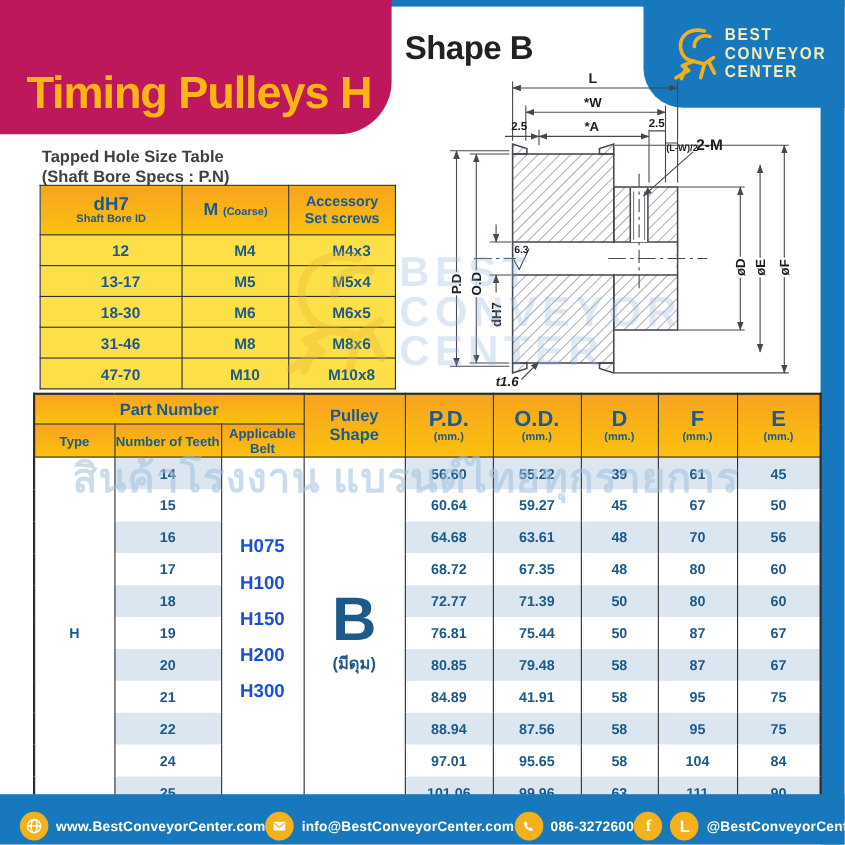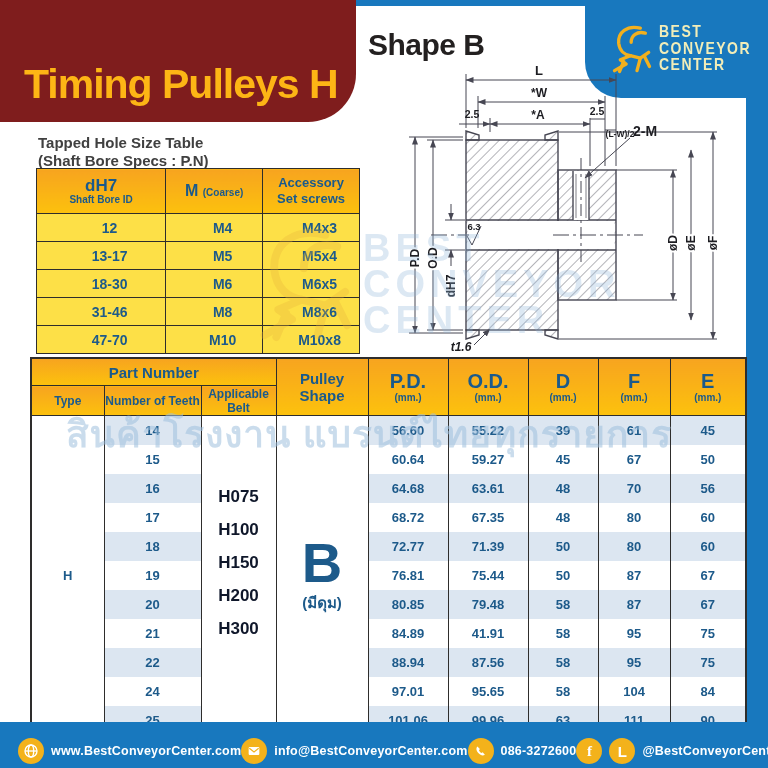--- a/index.html
+++ b/index.html
@@ -1,21 +1,21 @@
 <!DOCTYPE html>
 <html><head>
 <meta charset="utf-8">
 <style>
   html,body{margin:0;padding:0;}
   .page{position:relative;width:768px;height:768px;background:#ffffff;overflow:hidden;
         font-family:"Liberation Sans",sans-serif;font-weight:bold;-webkit-font-smoothing:antialiased;}
   
   .top-strip{position:absolute;left:0;top:0;width:768px;height:6px;background:#1878be;}
   .right-strip{position:absolute;right:0;top:0;width:22px;height:768px;background:#1878be;}
-  .title-banner{position:absolute;left:0;top:0;width:356px;height:122px;background:#7f1d1d;
+  .title-banner{position:absolute;left:0;top:0;width:356px;height:122px;background:#be185d;
                 border-radius:0 0 48px 0;display:flex;align-items:flex-end;padding:0 0 14px 24px;box-sizing:border-box;}
   .title-banner h1{margin:0;font-size:41px;letter-spacing:-1px;color:#fdb515;}
   .logo-banner{position:absolute;left:585px;top:0;width:183px;height:98px;background:#1878be;
                border-radius:0 0 0 36px;display:flex;align-items:center;justify-content:center;gap:7px;}
   .logo-goat{width:50px;height:54px;color:#f2b01e;}
   .logo-text{color:#f2edb8;font-size:14px;letter-spacing:1.5px;line-height:1.08;transform:scaleY(1.12);}
   .shape-heading{position:absolute;left:368px;top:28px;font-size:30px;color:#232020;letter-spacing:-.5px;}
   
   .tapped-title{position:absolute;left:38px;top:134px;font-size:15px;color:#404040;line-height:1.2;}
   .tapped{position:absolute;left:36px;top:168px;width:324px;border-collapse:collapse;table-layout:fixed;}
@@ -33,21 +33,21 @@
   .main-table thead th.type-h{font-size:15px;}
   .h-main{font-size:20px;line-height:1;}
   .h-unit{font-size:10px;line-height:1.3;}
   .main-table td{border-left:1.6px solid #2e2d2c;border-right:1.6px solid #2e2d2c;border-top:0;border-bottom:0;
                  height:27px;text-align:center;font-size:13px;color:#1d5a8a;background:#ffffff;}
   .main-table tbody{border:1.6px solid #2e2d2c;}
   .main-table{border:2px solid #2e2d2c;}
   .main-table tr.alt td{background:#dce6f1;}
   .main-table td.merged{background:#ffffff !important;vertical-align:middle;}
   .type-cell{font-size:66px;color:#1d5a8a;}
-  .belt-stack{display:flex;flex-direction:column;gap:13px;font-size:17px;color:#0f172a;margin-bottom:26px;}
+  .belt-stack{display:flex;flex-direction:column;gap:13px;font-size:17px;color:#1d4ed8;margin-bottom:26px;}
   .shape-letter{font-size:56px;line-height:.95;color:#1d5a8a;}
   .shape-sub{font-size:15px;color:#1d5a8a;margin-top:2px;}
   
   .wm-logo{position:absolute;left:235px;top:220px;display:flex;align-items:center;gap:10px;opacity:.30;pointer-events:none;z-index:5;}
   .wm-goat{width:118px;height:128px;color:#e8b53a;}
   .wm-lines{color:#8fb4d8;font-size:38px;letter-spacing:5px;line-height:.95;}
   .wm-thai{position:absolute;left:66px;top:404px;font-size:37px;color:#9fc0de;opacity:.55;white-space:nowrap;
            letter-spacing:1px;pointer-events:none;z-index:5;}
   
   .diagram{position:absolute;left:373px;top:58px;}

